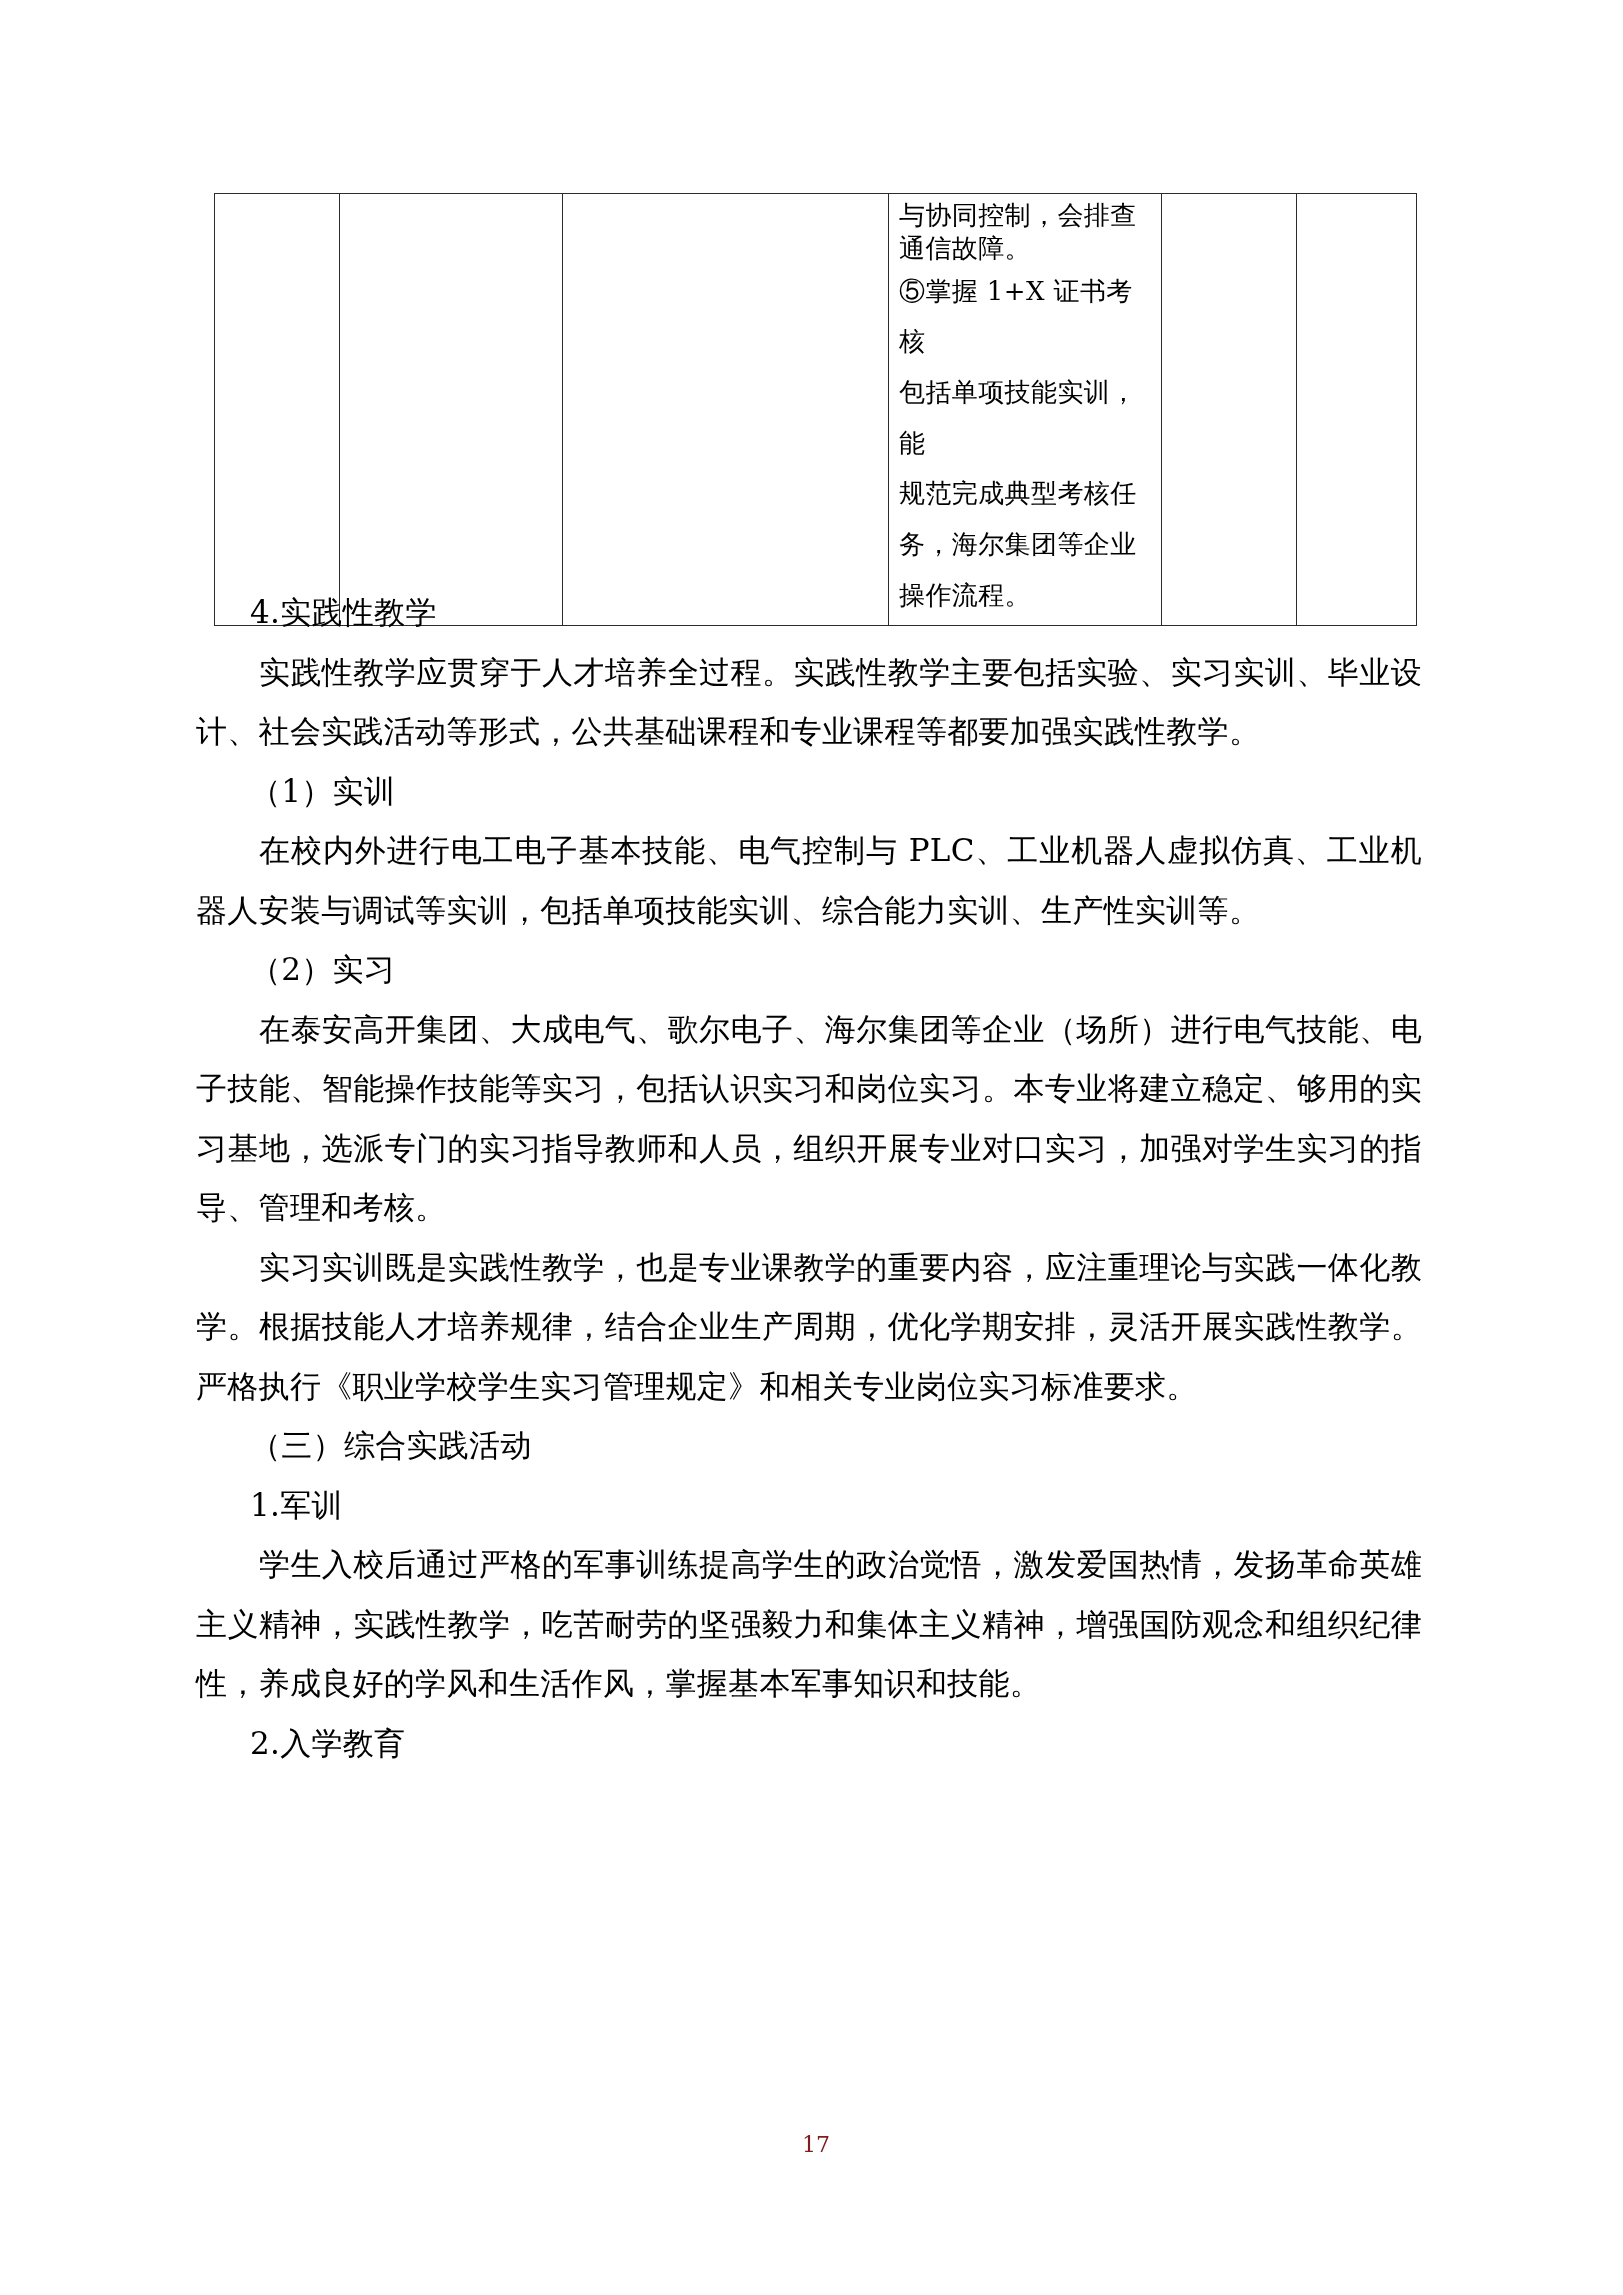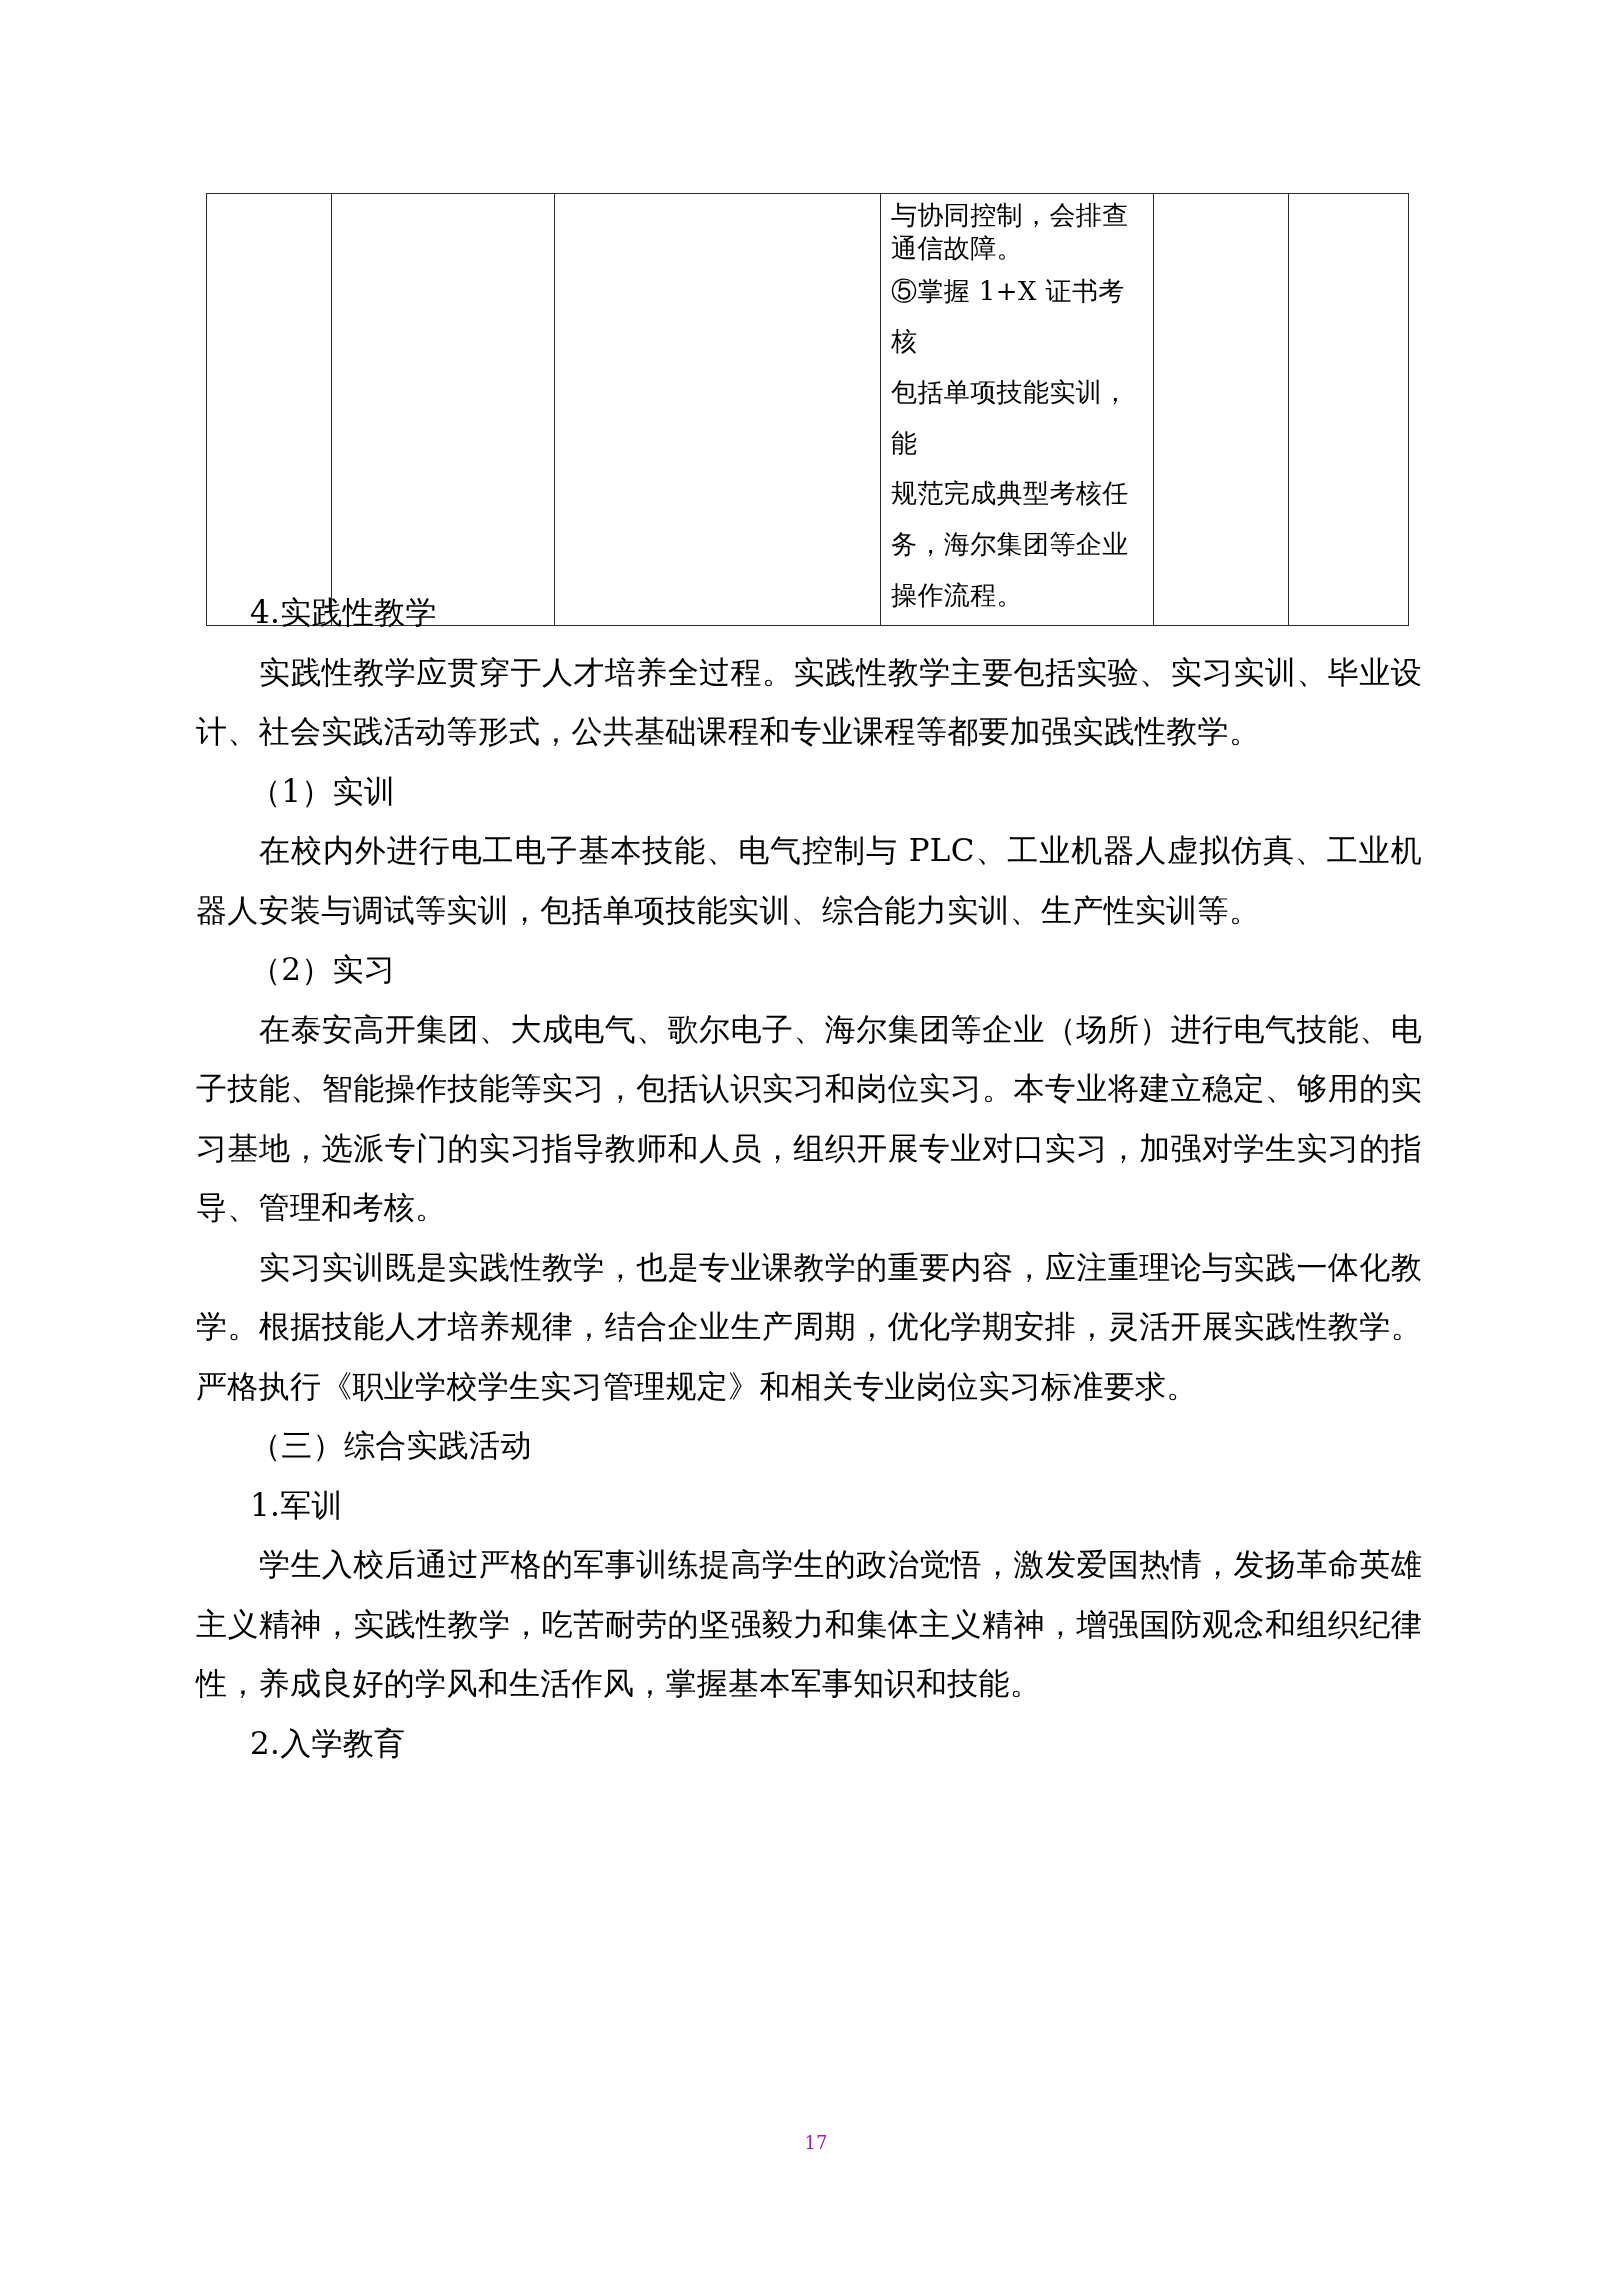--- a/index.html
+++ b/index.html
@@ -17,21 +17,21 @@
     width: 1623px;
     height: 2295px;
     background: #ffffff;
     overflow: hidden;
     box-sizing: border-box;
   }
 
   
   .table-wrap {
     position: absolute;
-    left: 206px;
+    left: 214px;
     top: 193px;
     width: 1197px;
     height: 284px;
   }
   table.doc-table {
     border-collapse: collapse;
     width: 100%;
     height: 100%;
     table-layout: fixed;
   }
@@ -90,22 +90,22 @@
   }
 
   
   .page-number {
     position: absolute;
     left: 0;
     right: 0;
     top: 2132px;
     text-align: center;
     font-family: "DejaVu Serif", "Liberation Serif", serif;
-    font-size: 18px;
-    color: #a21caf;
+    font-size: 22px;
+    color: #7f1d1d;
     margin-left: 9px;
   }
 </style>
 </head>
 <body>
 
 <div class="page">
 
   <div class="table-wrap">
     <table class="doc-table">

